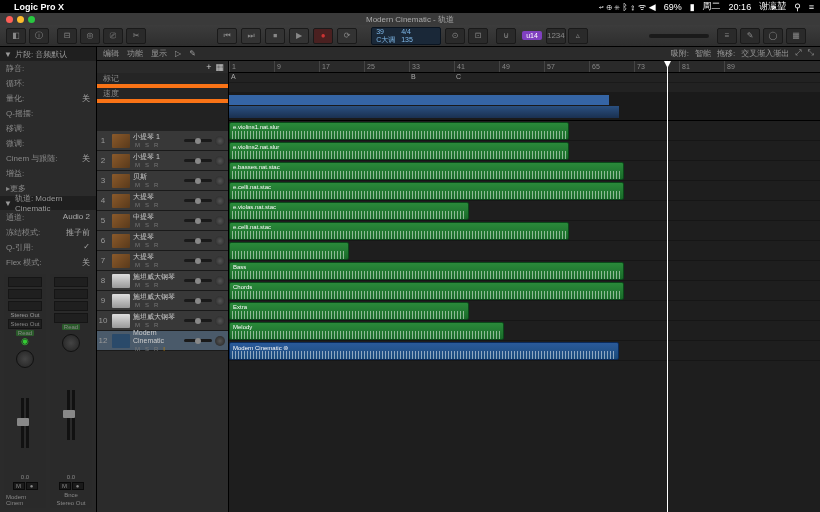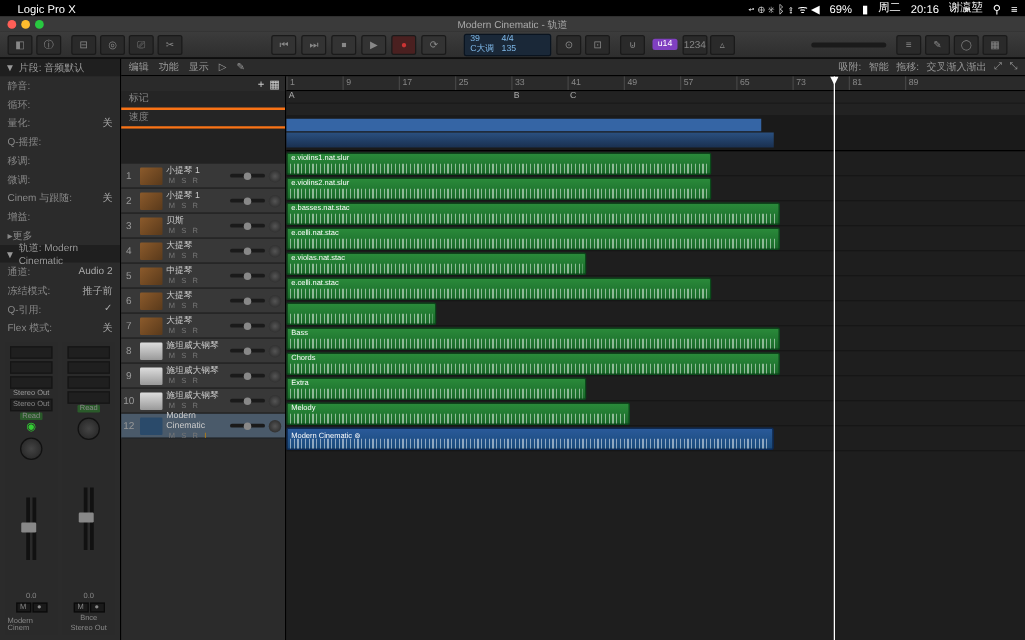--- a/index.html
+++ b/index.html
@@ -1,19 +1,19 @@
 <!DOCTYPE html>
 <html><head>
 <meta charset="utf-8">
 <style>
 *{margin:0;padding:0;box-sizing:border-box;font-family:-apple-system,"Helvetica Neue",sans-serif;user-select:none}
 body{width:820px;height:512px;background:#1a1a1a;overflow:hidden;font-size:9px;color:#ccc}
 .menubar{height:13px;background:#000;display:flex;align-items:center;padding:0 6px;color:#fff;font-size:9px}
 .menubar .apple{margin-right:8px}
-.menubar .appname{font-weight:normal;margin-right:10px}
+.menubar .appname{font-weight:bold;margin-right:10px}
 .menubar .menu-item{margin-right:10px;cursor:default}
 .menubar .right{margin-left:auto;display:flex;gap:8px;align-items:center}
 .titlebar{height:12px;background:#3a3a3a;display:flex;align-items:center;justify-content:center;font-size:8px;color:#aaa;position:relative}
 .traffic{position:absolute;left:6px;display:flex;gap:4px}
 .traffic span{width:7px;height:7px;border-radius:50%}
 .toolbar{height:22px;background:linear-gradient(#3c3c3c,#2e2e2e);display:flex;align-items:center;padding:0 6px;border-bottom:1px solid #000}
 .tb-btn{width:20px;height:16px;background:#2a2a2a;border:1px solid #1a1a1a;border-radius:2px;margin-right:2px;display:flex;align-items:center;justify-content:center;color:#888;font-size:8px}
 .tb-group{display:flex;gap:1px;margin-right:6px}
 .transport{display:flex;gap:2px;margin:0 8px}
 .transport .tb-btn{background:#333}
@@ -37,21 +37,21 @@
 .strip .fader-cap{width:12px;height:8px;background:#888;position:absolute;left:-4.5px;top:20px;border-radius:1px}
 .strip .meter{width:3px;height:50px;background:#111;margin-left:2px}
 .strip .btns{display:flex;gap:1px;margin:2px 0}
 .strip .sbtn{width:12px;height:8px;background:#1a1a1a;border:1px solid #0a0a0a;font-size:6px;text-align:center;line-height:7px}
 .tracks-area{flex:1;display:flex;flex-direction:column}
 .track-toolbar{height:14px;background:#2b2b2b;border-bottom:1px solid #000;display:flex;align-items:center;padding:0 6px;font-size:8px;color:#999;gap:8px}
 .track-toolbar .right{margin-left:auto;display:flex;gap:6px}
 .tracks-main{flex:1;display:flex}
 .track-headers{width:132px;background:#2b2b2b;border-right:1px solid #000}
 .global-tracks{background:#252525}
-.global-row{height:15px;display:flex;padding:0 6px;font-size:8px;color:#888;border-bottom:2px solid #f97316}
+.global-row{height:15px;display:flex;align-items:center;padding:0 6px;font-size:8px;color:#888;border-bottom:4px solid #f97316}
 .track-header{height:20px;display:flex;align-items:center;border-bottom:1px solid #1a1a1a;background:#383838;font-size:8px}
 .track-header.selected{background:#4a5a6a}
 .th-num{width:12px;text-align:center;color:#999;font-size:8px}
 .th-icon{width:18px;height:14px;background:linear-gradient(135deg,#8b5a2b,#5a3a1b);border-radius:1px;margin:0 3px}
 .th-icon.kb{background:linear-gradient(#ddd,#999)}
 .th-icon.audio{background:#2a4a6a}
 .th-info{flex:1;display:flex;flex-direction:column;line-height:8px}
 .th-name{color:#ccc;font-size:7px}
 .th-btns{display:flex;gap:1px;font-size:6px;color:#777}
 .th-btns span{padding:0 2px}

